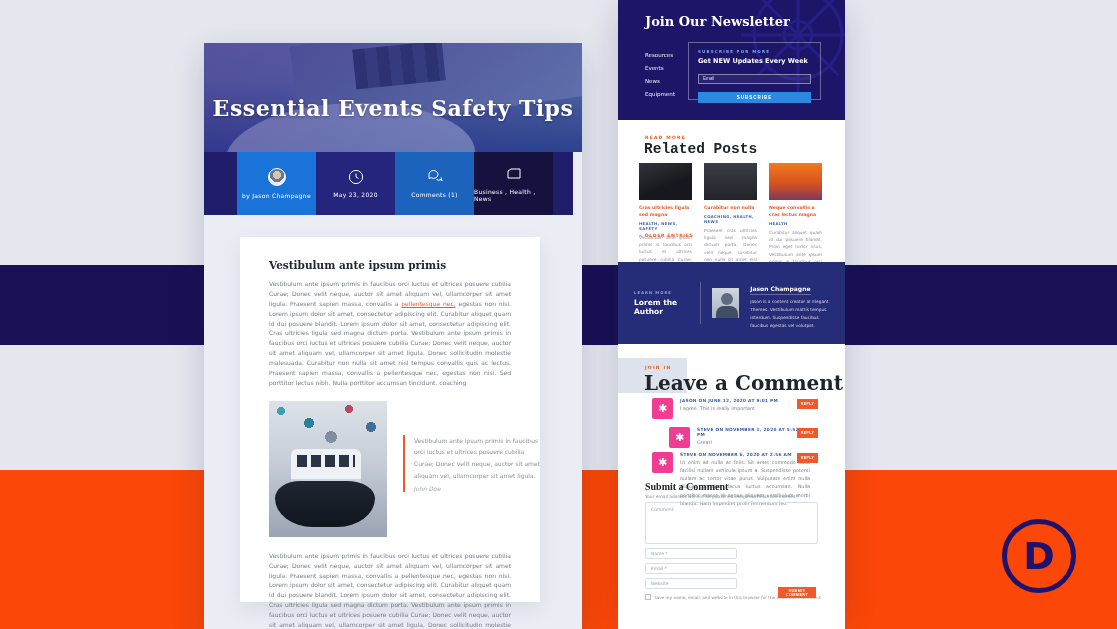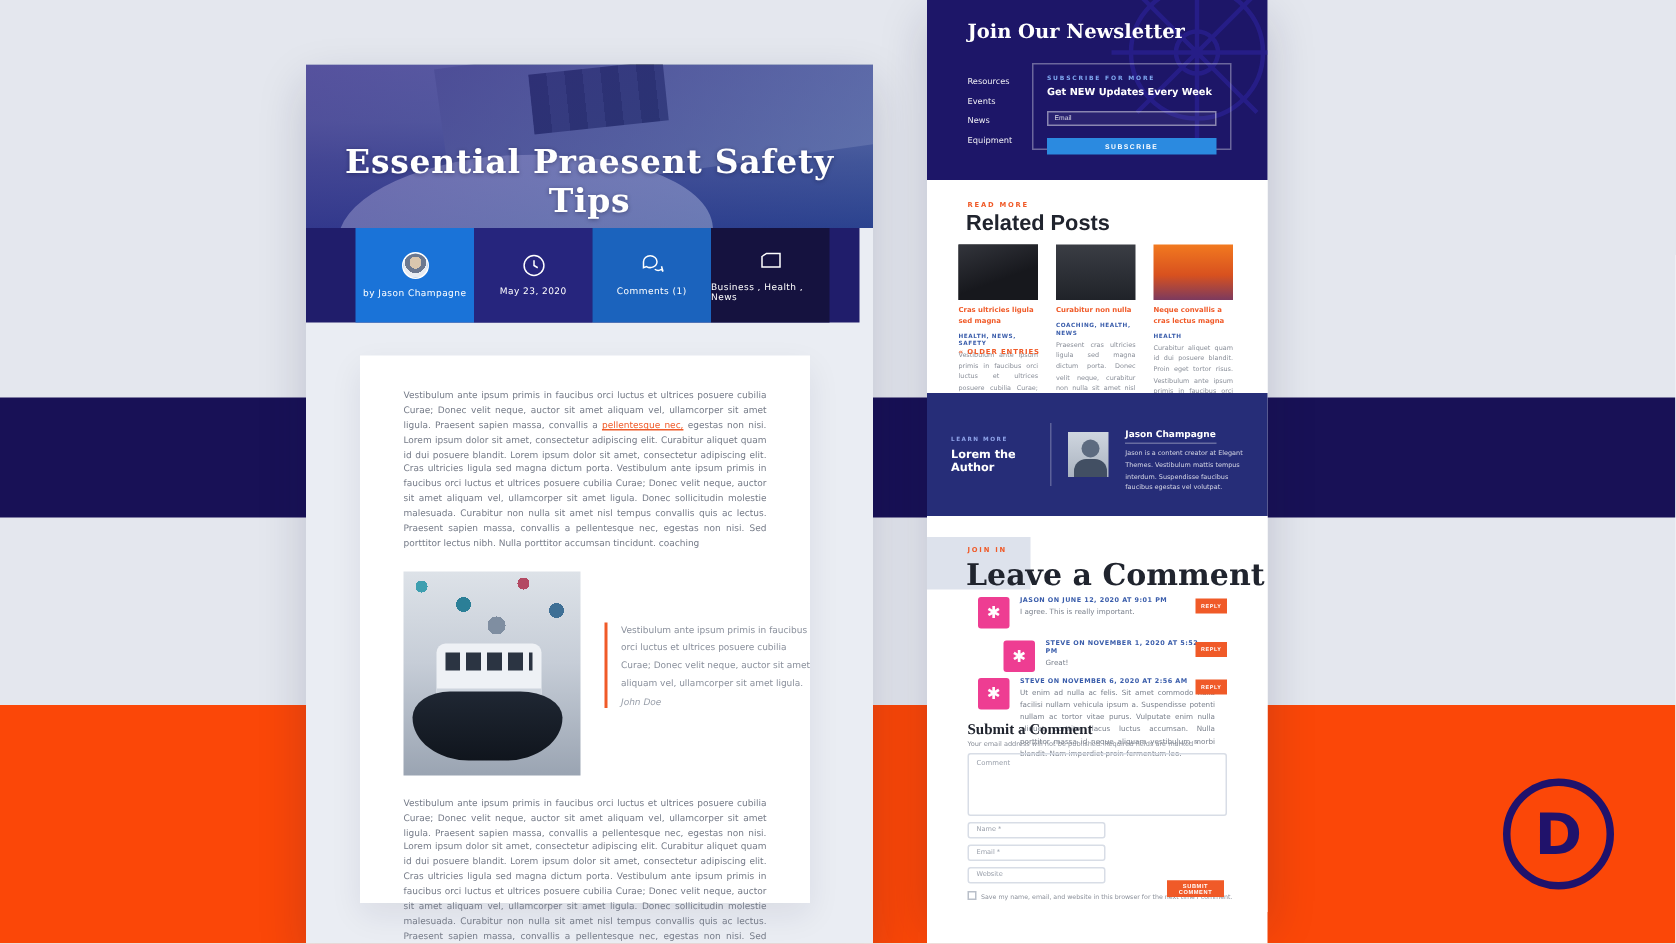--- a/index.html
+++ b/index.html
@@ -58,21 +58,21 @@
   .nl-box{position:absolute;left:70px;top:42px;width:133px;height:58px;border:1px solid rgba(255,255,255,.35);box-sizing:border-box;padding:6px 9px;}
   .nl-eyebrow{font-size:4px;letter-spacing:1.2px;color:#7fa8f0;font-weight:bold;}
   .nl-head{font-size:6.5px;font-weight:bold;color:#fff;margin-top:3px;}
   .nl-input{margin-top:5px;width:100%;height:10px;box-sizing:border-box;border:1px solid rgba(255,255,255,.45);background:rgba(255,255,255,.06);color:#fff;font-size:4.5px;padding:0 4px;}
   .nl-input::placeholder{color:rgba(255,255,255,.8);}
   .nl-btn{margin-top:4px;width:100%;height:11px;background:#2b8ae0;border:none;color:#fff;font-size:4.5px;font-weight:bold;letter-spacing:1px;cursor:pointer;}
 
   .related{position:absolute;left:0;top:120px;width:227px;height:142px;background:#fff;}
   .eyebrow-orange{font-size:4.5px;font-weight:bold;letter-spacing:1.2px;color:#f05a28;}
   .rel-eyebrow{position:absolute;left:27px;top:15px;}
-  .rel-title{position:absolute;left:26px;top:21px;font-family:Liberation Sans, sans-serif;font-weight:bold;font-size:14.5px;color:#20242e;}
+  .rel-title{position:absolute;left:26px;top:21px;font-family:Liberation Mono, monospace;font-weight:bold;font-size:14.5px;color:#20242e;}
   .rel-cards{position:absolute;left:21px;top:43px;width:182px;display:flex;gap:12px;}
   .rel-card{width:53px;}
   .rel-img{width:53px;height:37px;}
   .rel-img.img1{background:linear-gradient(160deg,#33353c 0%,#17181d 60%),#17181d;background-blend-mode:normal;}
   .rel-img.img2{background:linear-gradient(180deg,#3a3d44,#202329);}
   .rel-img.img3{background:linear-gradient(180deg,#f2791f 0%,#d8511f 55%,#7c3a5e 100%);}
   .rel-card .rtitle{margin-top:5px;font-size:4.6px;font-weight:bold;color:#f05a28;line-height:1.5;}
   .rel-card .rmeta{margin-top:2px;font-size:3.8px;font-weight:bold;letter-spacing:.4px;color:#3a5dab;}
   .rel-card .rexcerpt{margin-top:3px;font-size:4.3px;line-height:1.7;color:#8a8f99;text-align:justify;}
   .older{position:absolute;left:21px;top:113px;font-size:4.6px;font-weight:bold;letter-spacing:.6px;color:#f05a28;text-decoration:none;}
@@ -124,21 +124,21 @@
     <span>D</span>
   </div>
 
   <div class="page-left">
 
     <div class="hero">
       <div class="dock"></div>
       <div class="crates"></div>
       <div class="boat"></div>
       <div class="overlay"></div>
-      <div class="hero-title">Essential Praesent Safety Tips</div>
+      <div class="hero-title">Essential Events Safety Tips</div>
     </div>
 
     <div class="meta-strip">
       <div class="meta-cells">
         <div class="meta-cell" style="background:#1a73d8">
           <div class="meta-avatar"></div>
           <div class="lbl">by Jason Champagne</div>
         </div>
         <div class="meta-cell" style="background:#26257d">
           <svg class="msvg" width="16" height="16" viewBox="0 0 16 16">
@@ -157,20 +157,21 @@
         <div class="meta-cell" style="background:#15123f">
           <svg class="msvg" width="16" height="16" viewBox="0 0 16 16">
               <path d="M2 5 l3-2 h9 v9 h-12 z" fill="none" stroke="#fff" stroke-width="1"></path>
             </svg>
           <div class="lbl">Business , Health , News</div>
         </div>
       </div>
     </div>
 
     <div class="article-card">
+      <h2>Vestibulum ante ipsum primis</h2>
       <p class="body"><span>Vestibulum ante ipsum primis in faucibus orci luctus et ultrices posuere cubilia Curae; Donec velit neque, auctor sit amet aliquam vel, ullamcorper sit amet ligula. Praesent sapien massa, convallis a </span><a class="inline-link" href="#">pellentesque nec,</a><span> egestas non nisi. Lorem ipsum dolor sit amet, consectetur adipiscing elit. Curabitur aliquet quam id dui posuere blandit. Lorem ipsum dolor sit amet, consectetur adipiscing elit. Cras ultricies ligula sed magna dictum porta. Vestibulum ante ipsum primis in faucibus orci luctus et ultrices posuere cubilia Curae; Donec velit neque, auctor sit amet aliquam vel, ullamcorper sit amet ligula. Donec sollicitudin molestie malesuada. Curabitur non nulla sit amet nisl tempus convallis quis ac lectus. Praesent sapien massa, convallis a pellentesque nec, egestas non nisi. Sed porttitor lectus nibh. Nulla porttitor accumsan tincidunt. coaching</span></p>
 
       <div class="figure-row">
         <div class="article-img">
           <div class="clutter"></div>
           <div class="cabin"></div>
           <div class="windows"></div>
           <div class="hull"></div>
         </div>
         <div class="quote">

